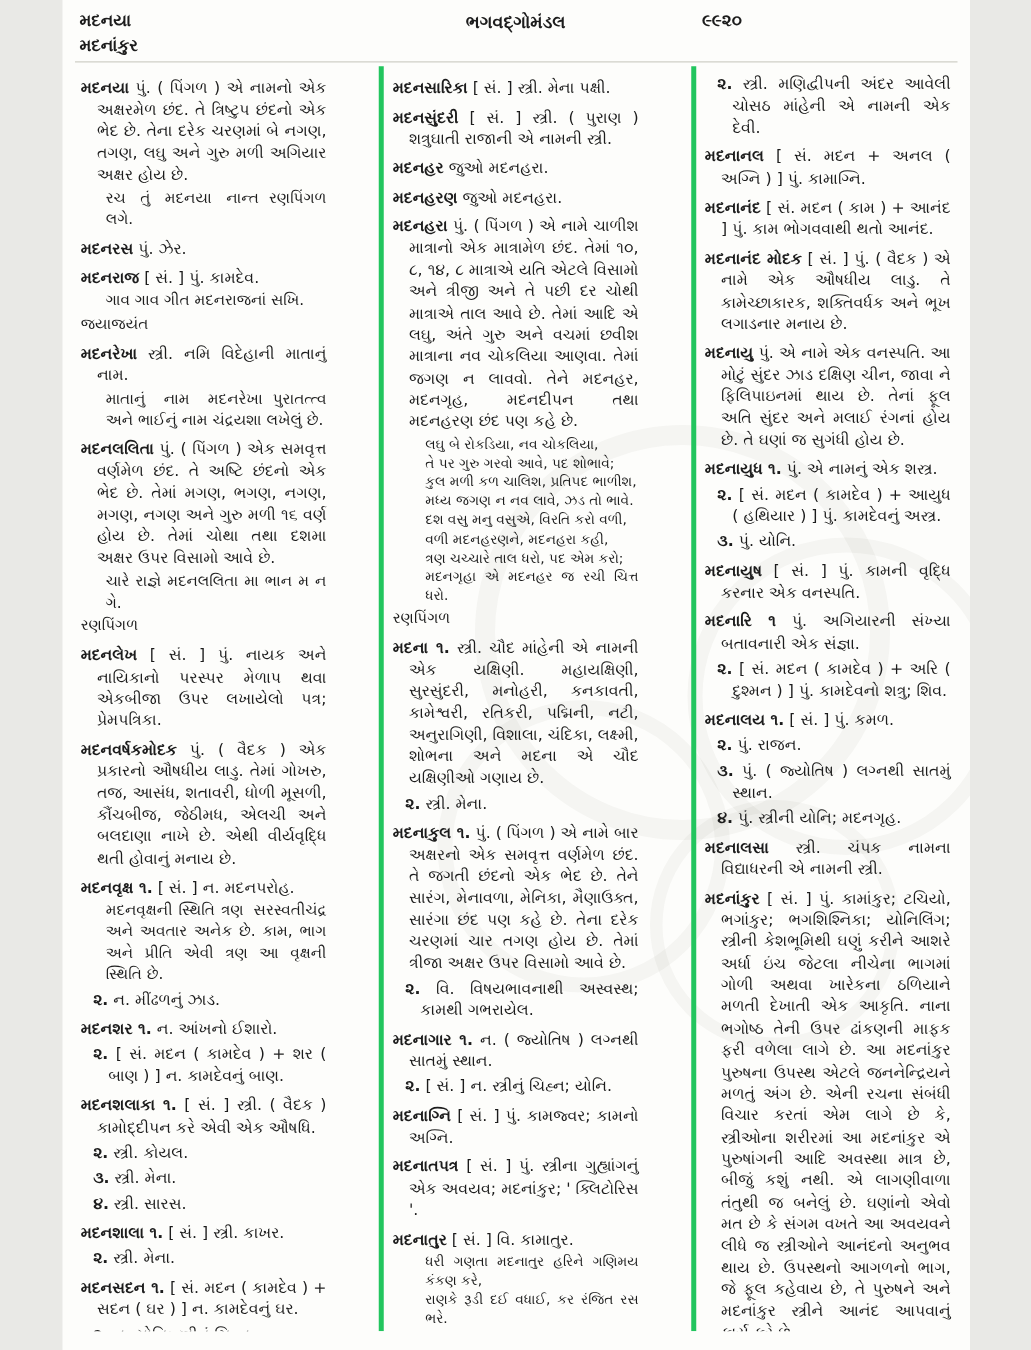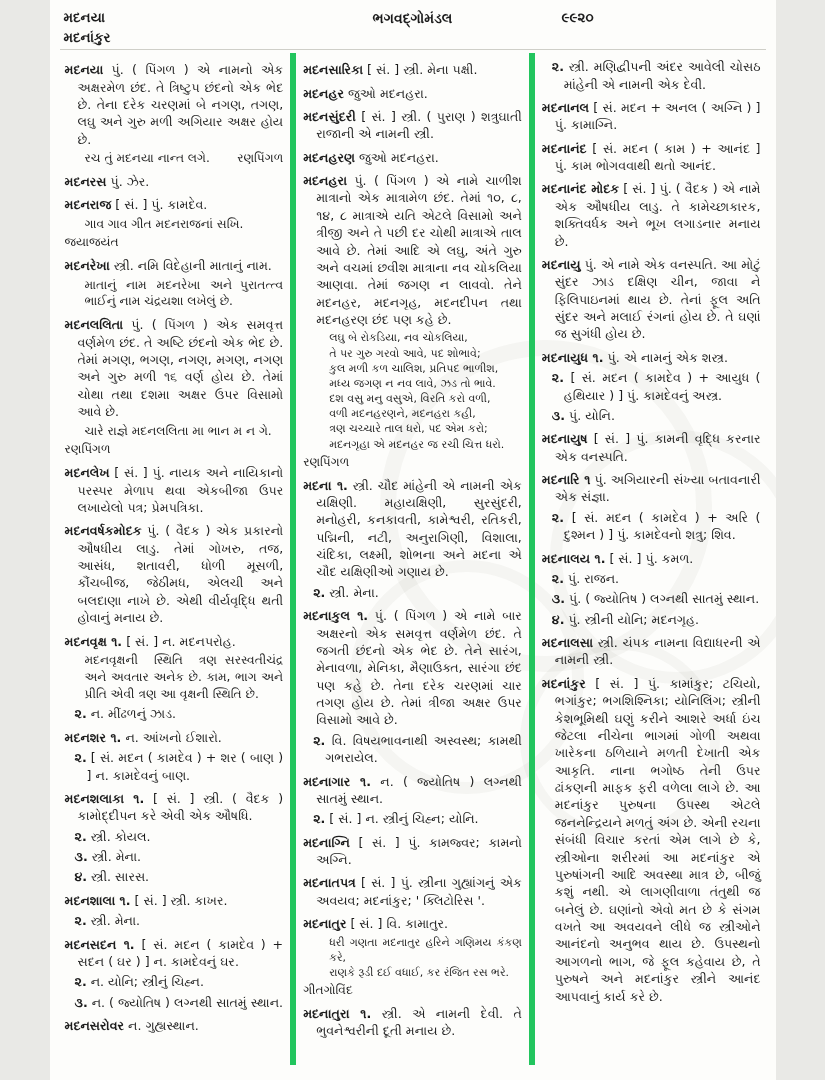--- a/index.html
+++ b/index.html
@@ -26,27 +26,28 @@
   }
   .guidewords{width:200px;text-align:left;}
   .book-title{flex:1;text-align:center;font-size:14px;}
   .page-number{width:200px;text-align:left;}
   .header-rule{border-bottom:1px solid #cfcfc8;margin:2px 10px 0 10px;}
 
   .columns{
     display:flex;align-items:stretch;
     padding:3px 8px 0 8px;height:1012px;overflow:hidden;
     position:relative;
+    gap:35px;
   }
   .col{
     flex:1 1 0;padding:2px 7px 0 7px;
     font-size:12.6px;line-height:1.38;
     text-align:justify;
   }
-  .col + .col{border-left:6px solid #22c55e;}
+  .col + .col{border-left:4px solid #22c55e;}
 
   p{margin:0;}
   .entry{margin-top:6px;padding-left:13px;text-indent:-13px;}
   .hw{font-weight:bold;}
   .sense{margin-top:3px;padding-left:22px;text-indent:-12px;}
   .num{font-weight:bold;}
   .quote{margin-top:2px;margin-left:20px;font-size:12.2px;}
   .quote .src{float:right;padding-left:8px;}
   .verse{margin-top:2px;}
   .vline{margin-left:26px;font-size:11px;}
@@ -97,22 +98,22 @@
         <p class="sense"><b class="num">૪.</b> સ્ત્રી. સારસ.</p>
         <p class="entry"><b class="hw">મદનશાલા ૧.</b> [ સં. ] સ્ત્રી. કાખર.</p>
         <p class="sense"><b class="num">૨.</b> સ્ત્રી. મેના.</p>
         <p class="entry"><b class="hw">મદનસદન ૧.</b> [ સં. મદન ( કામદેવ ) + સદન ( ઘર ) ] ન. કામદેવનું ઘર.</p>
         <p class="sense"><b class="num">૨.</b> ન. યોનિ; સ્ત્રીનું ચિહ્ન.</p>
         <p class="sense"><b class="num">૩.</b> ન. ( જ્યોતિષ ) લગ્નથી સાતમું સ્થાન.</p>
         <p class="entry"><b class="hw">મદનસરોવર</b> ન. ગુહ્યસ્થાન.</p>
       </div>
     <div class="col">
         <p class="entry"><b class="hw">મદનસારિકા</b> [ સં. ] સ્ત્રી. મેના પક્ષી.</p>
+        <p class="entry"><b class="hw">મદનસુંદરી</b> [ સં. ] સ્ત્રી. ( પુરાણ ) શત્રુઘાતી રાજાની એ નામની સ્ત્રી.</p>
         <p class="entry"><b class="hw">મદનહર</b> જુઓ મદનહરા.</p>
-        <p class="entry"><b class="hw">મદનસુંદરી</b> [ સં. ] સ્ત્રી. ( પુરાણ ) શત્રુઘાતી રાજાની એ નામની સ્ત્રી.</p>
         <p class="entry"><b class="hw">મદનહરણ</b> જુઓ મદનહરા.</p>
         <p class="entry"><b class="hw">મદનહરા</b> પું. ( પિંગળ ) એ નામે ચાળીશ માત્રાનો એક માત્રામેળ છંદ. તેમાં ૧૦, ૮, ૧૪, ૮ માત્રાએ યતિ એટલે વિસામો અને ત્રીજી અને તે પછી દર ચોથી માત્રાએ તાલ આવે છે. તેમાં આદિ એ લઘુ, અંતે ગુરુ અને વચમાં છવીશ માત્રાના નવ ચોકલિયા આણવા. તેમાં જગણ ન લાવવો. તેને મદનહર, મદનગૃહ, મદનદીપન તથા મદનહરણ છંદ પણ કહે છે.</p>
         <div class="verse">
           <p class="vline">લઘુ બે રોકડિયા, નવ ચોકલિયા,</p>
           <p class="vline">તે પર ગુરુ ગરવો આવે, પદ શોભાવે;</p>
           <p class="vline">કુલ મળી કળ ચાલિશ, પ્રતિપદ ભાળીશ,</p>
           <p class="vline">મધ્ય જગણ ન નવ લાવે, ઝડ તો ભાવે.</p>
           <p class="vline">દશ વસુ મનુ વસુએ, વિરતિ કરો વળી,</p>
           <p class="vline">વળી મદનહરણને, મદનહરા કહી,</p>
           <p class="vline">ત્રણ ચચ્ચારે તાલ ધરો, પદ એમ કરો;</p>

